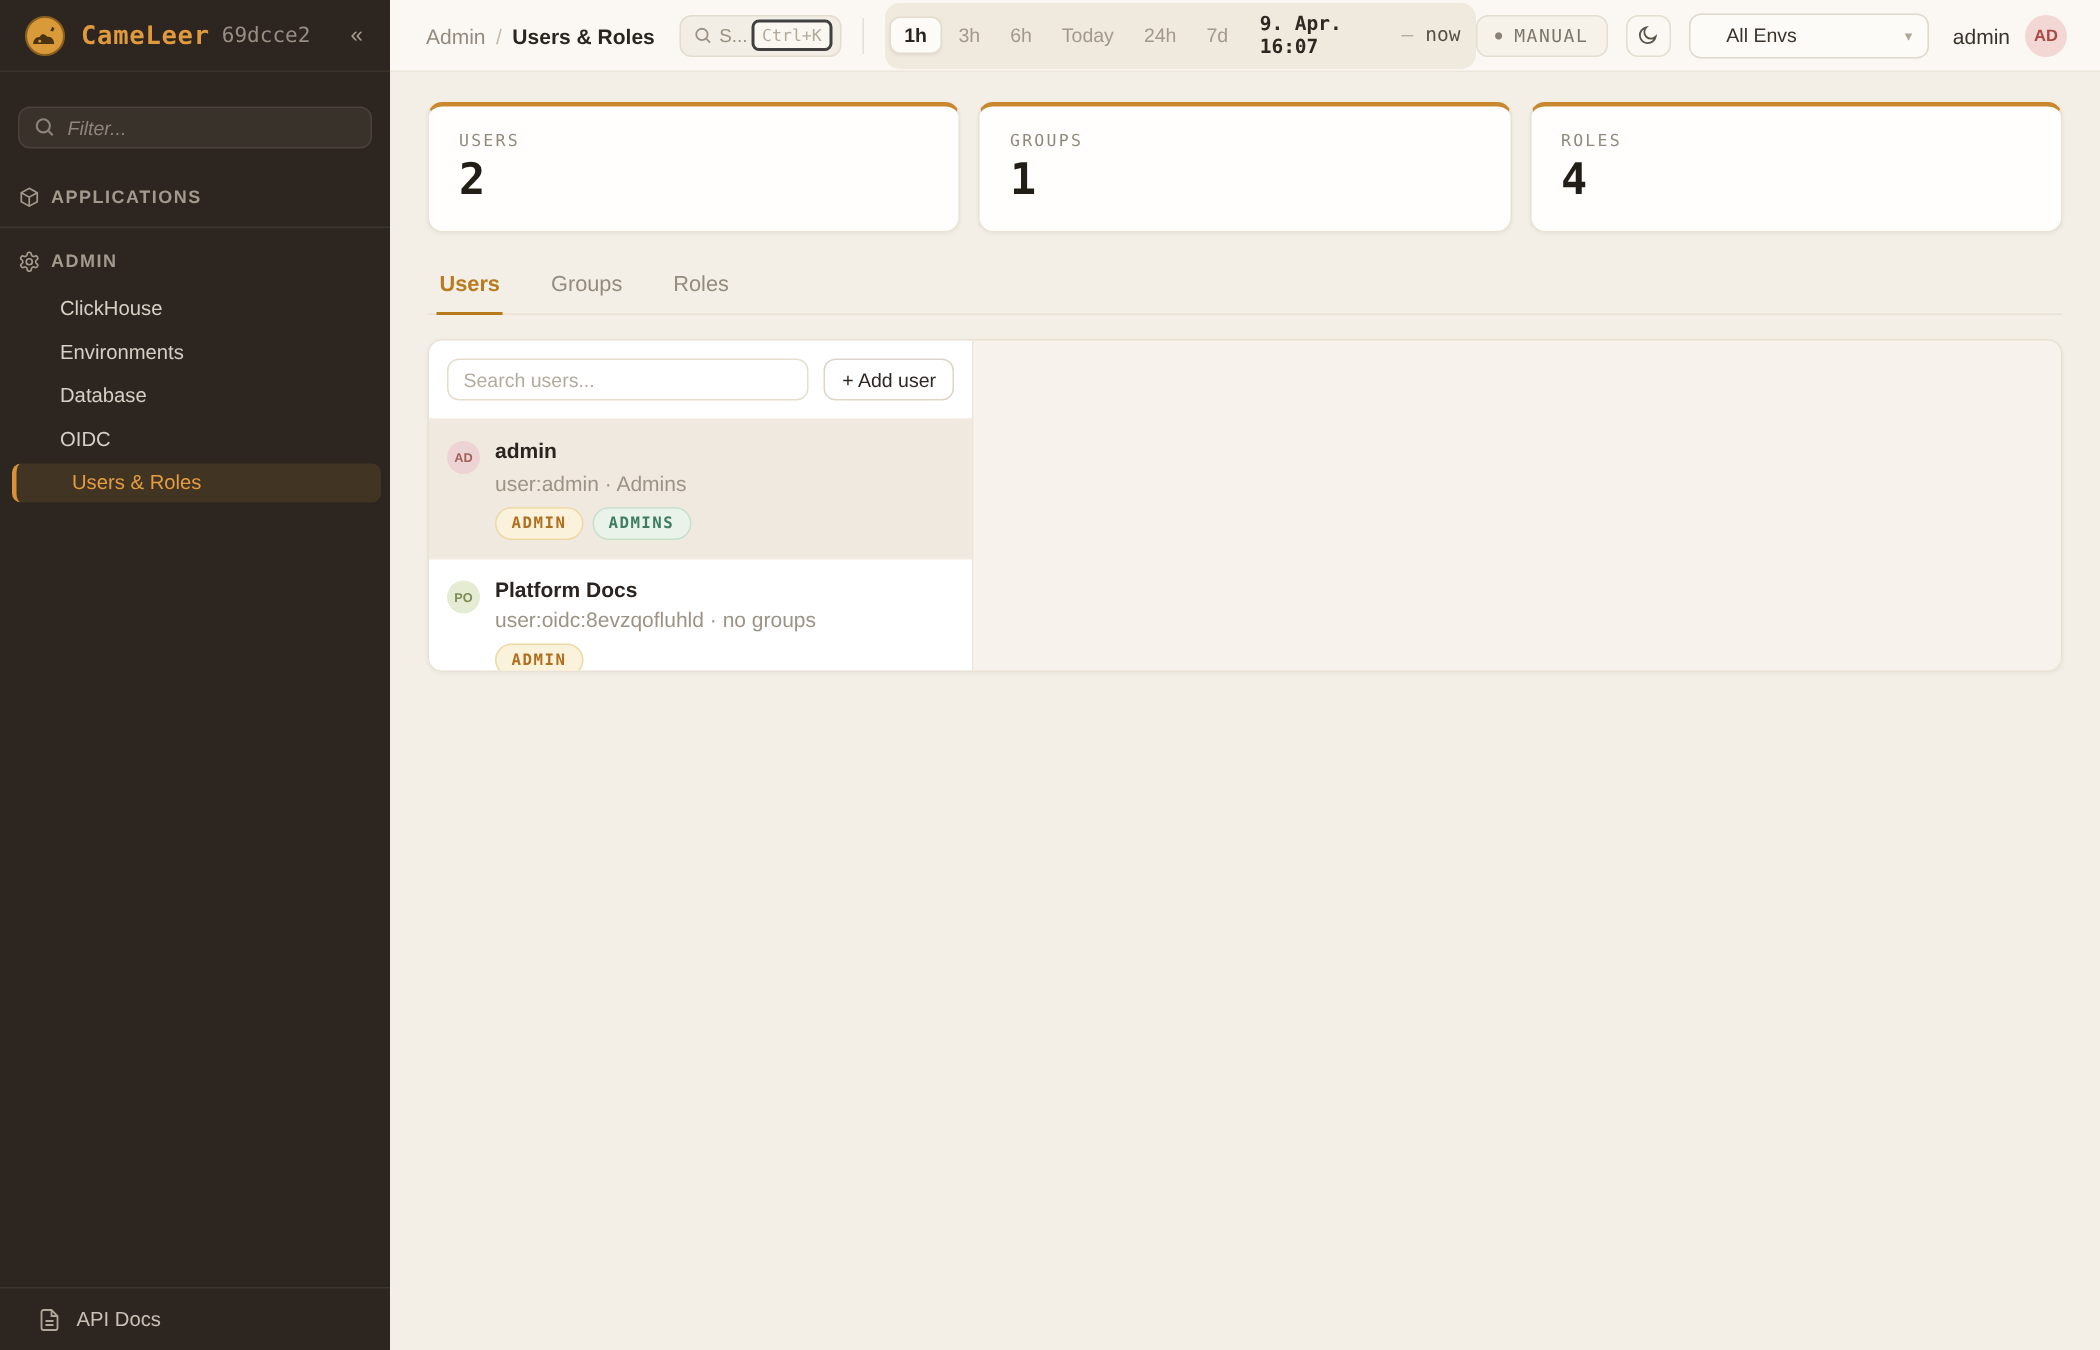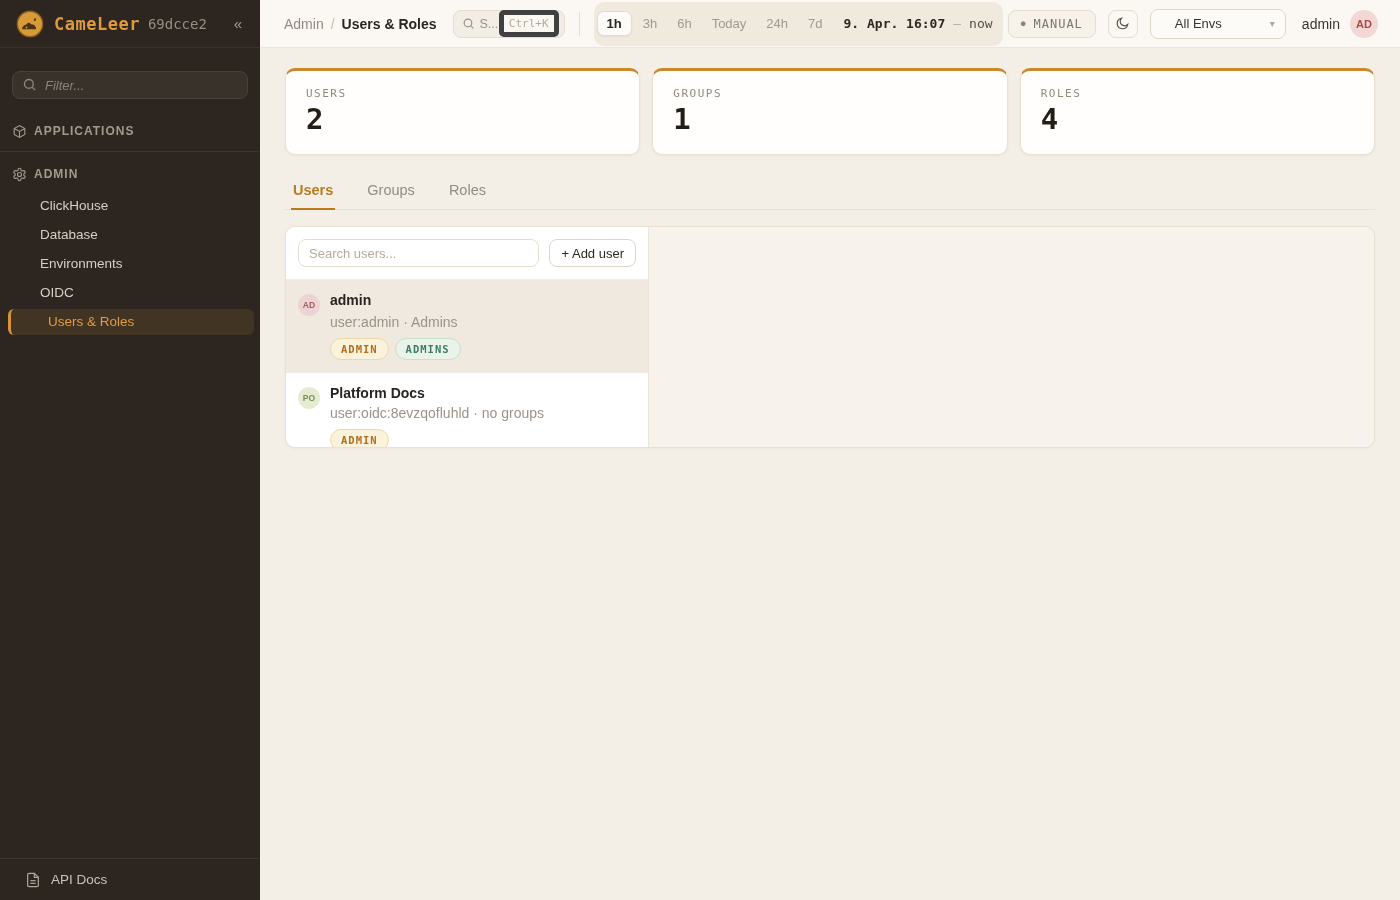--- a/index.html
+++ b/index.html
@@ -33,35 +33,35 @@
   
   .main { flex:1; display:flex; flex-direction:column; background:#f3eee6; }
   .topbar { height:48px; min-height:48px; background:#fbf8f3; border-bottom:1px solid #ece5da; display:flex; align-items:center; padding:0 12px 0 24px; }
   .breadcrumb { display:flex; align-items:center; gap:7px; font-size:14px; white-space:nowrap; }
   .crumb-parent { color:#948b7e; cursor:pointer; }
   .crumb-sep { color:#c5bcae; }
   .crumb-current { color:#2b2520; font-weight:bold; }
   .global-search { margin-left:16px; width:112px; height:28px; background:#f2eee5; border:1px solid #e3dccf; border-radius:8px; display:flex; align-items:center; padding:0 5px 0 8px; cursor:pointer; }
   .global-search svg { width:13px; height:13px; color:#9a9184; flex:0 0 13px; }
   .gs-placeholder { font-size:12.5px; color:#9a9184; margin-left:5px; overflow:hidden; white-space:nowrap; }
-  .kbd { margin-left:auto; font-family:"DejaVu Sans Mono", monospace; font-size:11px; color:#b2a99b; border:5px solid #404040; border-radius:5px; padding:2px 5px; background:#faf7f1; }
+  .kbd { margin-left:auto; font-family:"DejaVu Sans Mono", monospace; font-size:11px; color:#b2a99b; border:2px solid #404040; border-radius:5px; padding:2px 5px; background:#faf7f1; }
   .topbar-divider { width:1px; height:24px; background:#e5ded2; margin:0 14px; }
   .time-control { background:#efe9de; border-radius:10px; height:44px; display:flex; align-items:center; padding:0 10px 0 3px; gap:2px; }
   .range-btn { font-size:13px; color:#a29a8d; padding:4px 9px; border-radius:7px; cursor:pointer; white-space:nowrap; }
   .range-btn.active { background:#fdfbf7; border:1px solid #e3dcce; color:#2b2520; font-weight:bold; box-shadow:0 1px 2px rgba(0,0,0,0.05); }
   .time-text { display:flex; align-items:center; gap:8px; margin-left:10px; font-family:"DejaVu Sans Mono", monospace; font-size:13px; }
   .time-from { font-weight:bold; color:#2e2822; cursor:pointer; }
   .time-dash { color:#b5ab9c; }
   .time-to { color:#554e44; cursor:pointer; }
   .topbar-right { margin-left:auto; display:flex; align-items:center; }
   .mode-badge { border:1px solid #e4ddd0; background:#f6f2ea; border-radius:8px; height:28px; display:flex; align-items:center; gap:7px; padding:0 12px; font-family:"DejaVu Sans Mono", monospace; font-size:12px; color:#7d766b; letter-spacing:1px; }
   .mode-dot { font-size:8px; color:#8a8276; }
   .icon-btn { margin-left:12px; width:30px; height:28px; border:1px solid #e4ddd0; background:#fbf8f3; border-radius:8px; display:flex; align-items:center; justify-content:center; cursor:pointer; }
   .icon-btn svg { width:15px; height:15px; color:#5a5349; }
-  .env-select { margin-left:12px; width:136px; height:30px; border:1px solid #e0d8ca; background:#fdfbf7; border-radius:8px; display:flex; align-items:center; padding:0 10px 0 24px; font-size:13px; color:#3a332b; cursor:pointer; }
+  .env-select { margin-left:12px; width:160px; height:30px; border:1px solid #e0d8ca; background:#fdfbf7; border-radius:8px; display:flex; align-items:center; padding:0 10px 0 24px; font-size:13px; color:#3a332b; cursor:pointer; }
   .env-caret { margin-left:auto; color:#b0a799; font-size:10px; }
   .topbar-user { margin-left:16px; font-size:14px; color:#3a332b; }
   .topbar-avatar { margin:0 10px 0 10px; width:28px; height:28px; border-radius:50%; background:#f2d7d4; color:#a84a42; font-size:11px; font-weight:bold; display:flex; align-items:center; justify-content:center; cursor:pointer; }
 
   .content { padding:20px 25px 0 25px; flex:1; }
   
   .stats-row { display:flex; gap:12px; }
   .stat-card { flex:1; height:87px; background:#fffefc; border:1px solid #e8e1d4; border-top:3px solid #c9882e; border-radius:10px; box-shadow:0 1px 3px rgba(60,45,20,0.05); padding:16px 20px 0 20px; }
   .stat-label { font-family:"DejaVu Sans Mono", monospace; font-size:11px; letter-spacing:1.5px; color:#91897c; }
   .stat-value { font-family:"DejaVu Sans Mono", monospace; font-weight:bold; font-size:29px; color:#221d17; margin-top:4px; line-height:1.1; }
@@ -133,22 +133,22 @@
       <hr class="nav-divider">
       <div class="section-header">
         <svg viewBox="0 0 24 24" fill="none" stroke="currentColor" stroke-width="1.8">
           <circle cx="12" cy="12" r="3.2"></circle>
           <path d="M12.22 2h-.44a2 2 0 0 0-2 2v.18a2 2 0 0 1-1 1.73l-.43.25a2 2 0 0 1-2 0l-.15-.08a2 2 0 0 0-2.73.73l-.22.38a2 2 0 0 0 .73 2.73l.15.1a2 2 0 0 1 1 1.72v.51a2 2 0 0 1-1 1.74l-.15.09a2 2 0 0 0-.73 2.73l.22.38a2 2 0 0 0 2.73.73l.15-.08a2 2 0 0 1 2 0l.43.25a2 2 0 0 1 1 1.73V20a2 2 0 0 0 2 2h.44a2 2 0 0 0 2-2v-.18a2 2 0 0 1 1-1.73l.43-.25a2 2 0 0 1 2 0l.15.08a2 2 0 0 0 2.73-.73l.22-.39a2 2 0 0 0-.73-2.73l-.15-.08a2 2 0 0 1-1-1.74v-.5a2 2 0 0 1 1-1.74l.15-.09a2 2 0 0 0 .73-2.73l-.22-.38a2 2 0 0 0-2.73-.73l-.15.08a2 2 0 0 1-2 0l-.43-.25a2 2 0 0 1-1-1.73V4a2 2 0 0 0-2-2z"></path>
         </svg>
         <span>ADMIN</span>
       </div>
       <div class="nav-items">
         <div class="nav-item">ClickHouse</div>
+        <div class="nav-item">Environments</div>
         <div class="nav-item">Database</div>
-        <div class="nav-item">Environments</div>
         <div class="nav-item">OIDC</div>
         <div class="nav-item active">Users &amp; Roles</div>
       </div>
     </nav>
 
     <div class="sidebar-spacer"></div>
 
     <div class="sidebar-footer">
       <svg viewBox="0 0 24 24" fill="none" stroke="currentColor" stroke-width="1.8">
         <path d="M14 2H6a2 2 0 0 0-2 2v16a2 2 0 0 0 2 2h12a2 2 0 0 0 2-2V8z"></path>

